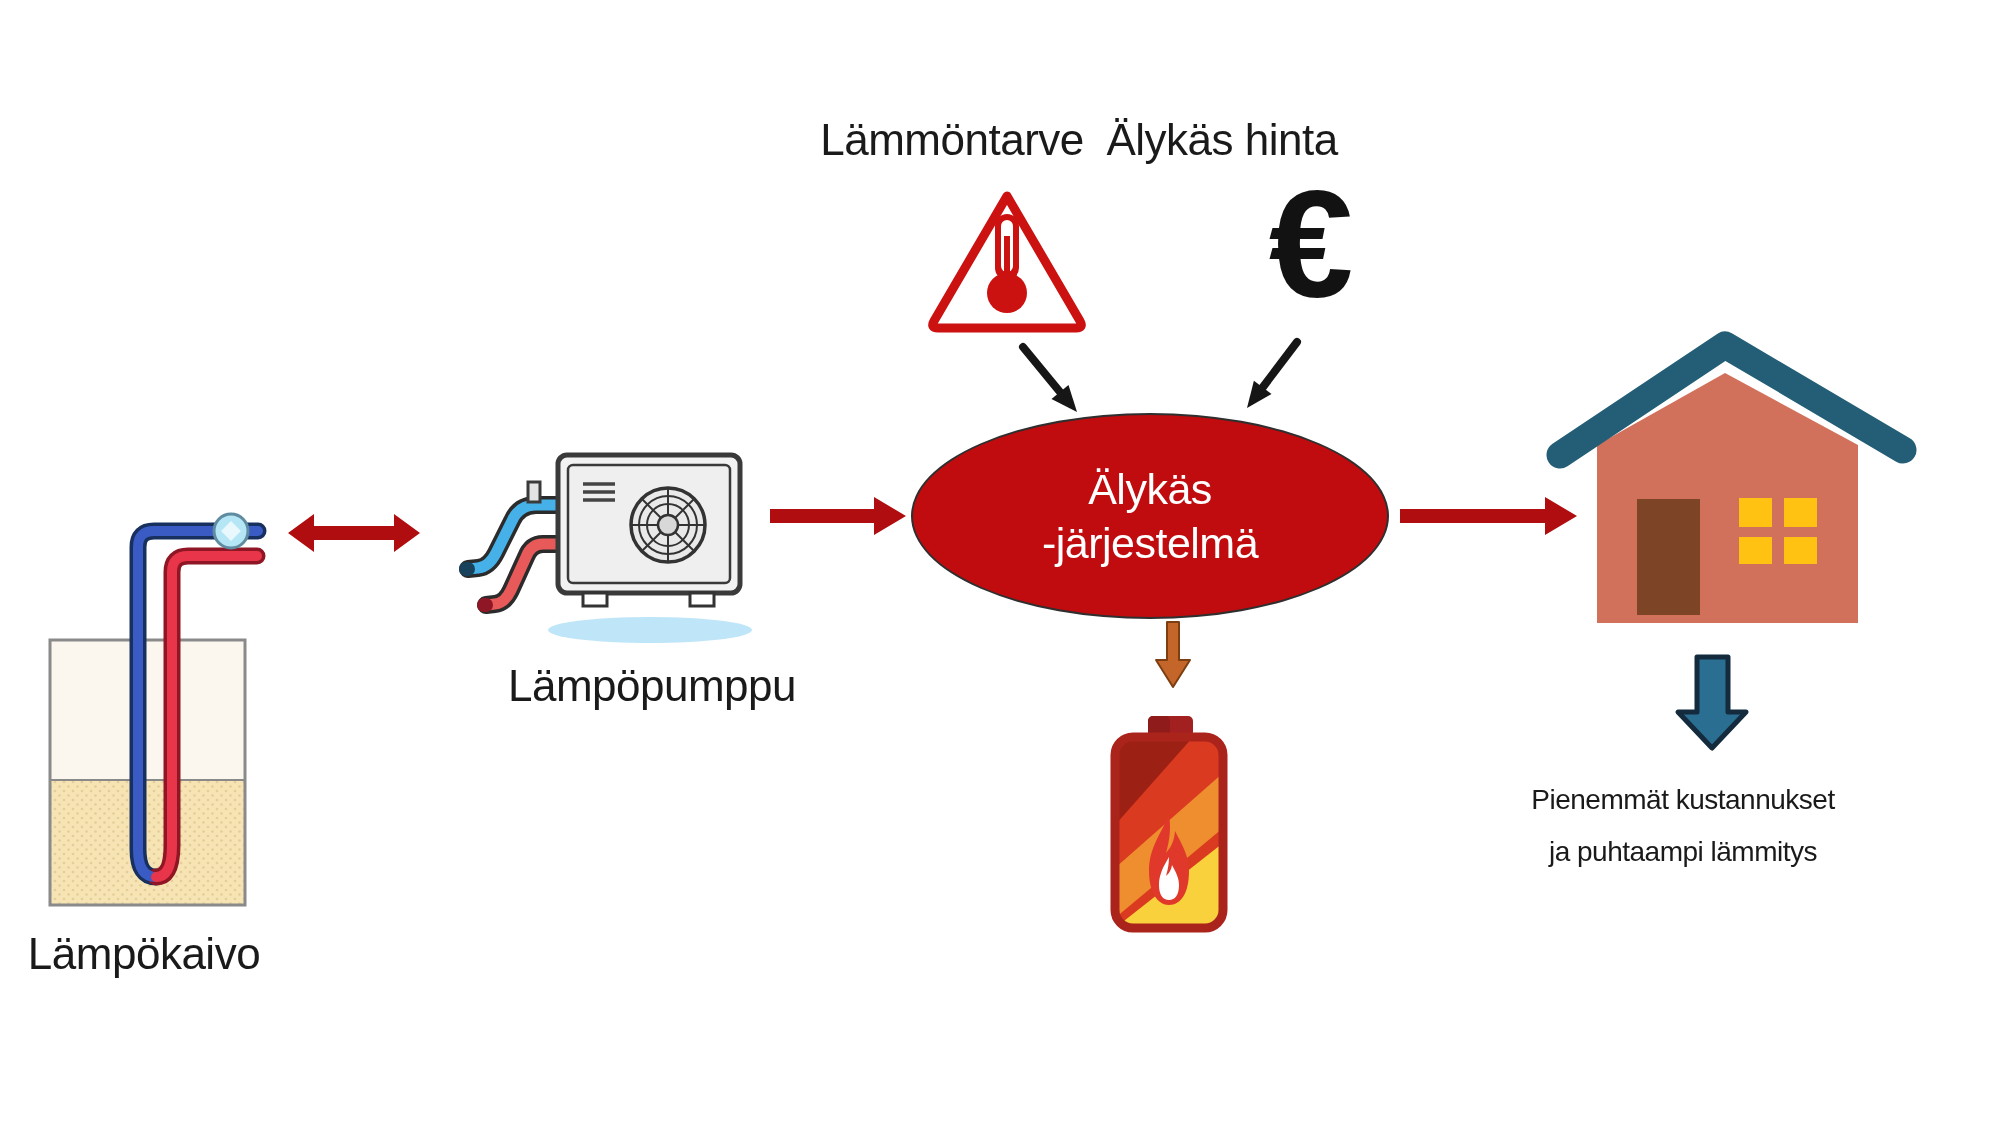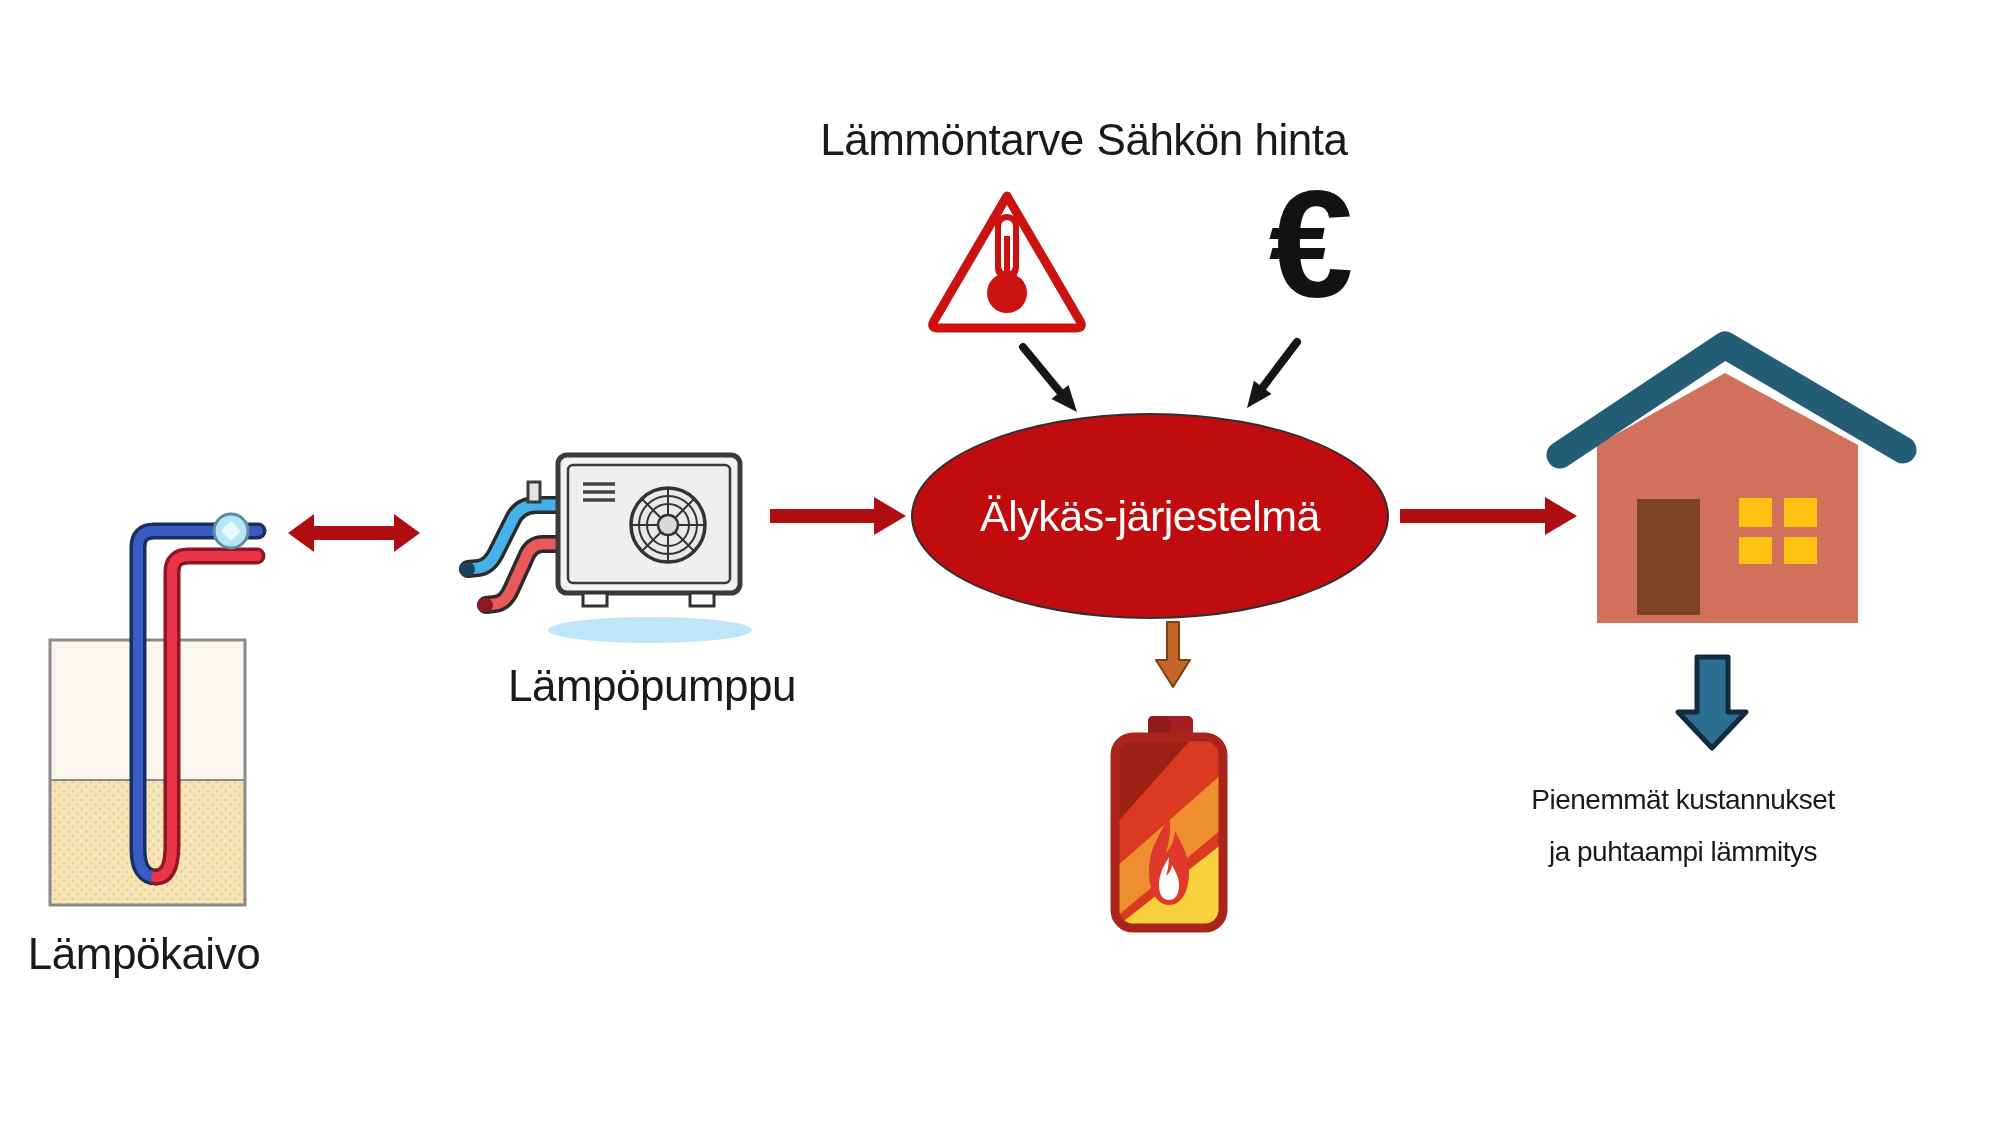--- a/index.html
+++ b/index.html
@@ -12,21 +12,21 @@
     position:absolute;transform:translateX(-50%);white-space:nowrap;
     font-size:44px;letter-spacing:-0.5px;color:#1a1a1a;line-height:1.1;text-align:center;
   }
   #euro-sign{
     position:absolute;left:1311px;top:168px;transform:translateX(-50%);
     font-size:152px;font-weight:600;color:#121212;line-height:1;
   }
   #system-ellipse{
     position:absolute;left:911px;top:413px;width:474px;height:202px;
     background:#c00c0f;border:2px solid #2f2f2f;border-radius:50%;
-    display:flex;align-items:center;justify-content:center;
+    display:flex;flex-direction:column;align-items:center;justify-content:center;
     z-index:3;
   }
   #system-ellipse .eline{
     color:#ffffff;font-size:43px;line-height:54px;letter-spacing:-0.5px;
     text-align:center;white-space:nowrap;
   }
   #outcome-text{
     position:absolute;left:1683px;top:774px;transform:translateX(-50%);
     text-align:center;font-size:28px;line-height:52px;letter-spacing:-0.5px;white-space:nowrap;
   }
@@ -54,21 +54,21 @@
       <line x1="1297" y1="342" x2="1263" y2="387" stroke-width="8" stroke-linecap="round"></line>
       <polygon stroke="none" points="1247,408 1253.9,380.7 1271.5,393.9"></polygon>
     </g>
 
     <polygon fill="#c4662a" stroke="#7d3f12" stroke-width="2" stroke-linejoin="round" points="1167,622 1179,622 1179,660 1190,660 1173,687 1156,660 1167,660"></polygon>
 
     <polygon fill="#2a6e91" stroke="#132b3c" stroke-width="5" stroke-linejoin="round" points="1697,657 1728,657 1728,712 1746,712 1712,748 1678,712 1697,712"></polygon>
   </svg>
 
   <div class="lbl" style="left:952px;top:116px">Lämmöntarve</div>
-  <div class="lbl" style="left:1222px;top:116px">Sähkön hinta</div>
+  <div class="lbl" style="left:1222px;top:116px">Älykäs hinta</div>
 
   <svg class="abs" style="left:922px;top:186px" width="170" height="152" viewBox="0 0 170 152">
     <path d="M85 10 L158 135 Q162 142 154 142 L16 142 Q8 142 12 135 Z" fill="#ffffff" stroke="#cc1111" stroke-width="9" stroke-linejoin="round"></path>
     <g>
       <circle cx="85" cy="107" r="20" fill="#cc1111"></circle>
       <rect x="73" y="28" width="24" height="66" rx="12" fill="#cc1111"></rect>
       <rect x="79" y="34" width="12" height="52" rx="6" fill="#ffffff"></rect>
       <rect x="82" y="50" width="6" height="44" fill="#cc1111"></rect>
       <circle cx="85" cy="107" r="11" fill="#cc1111"></circle>
     </g>

